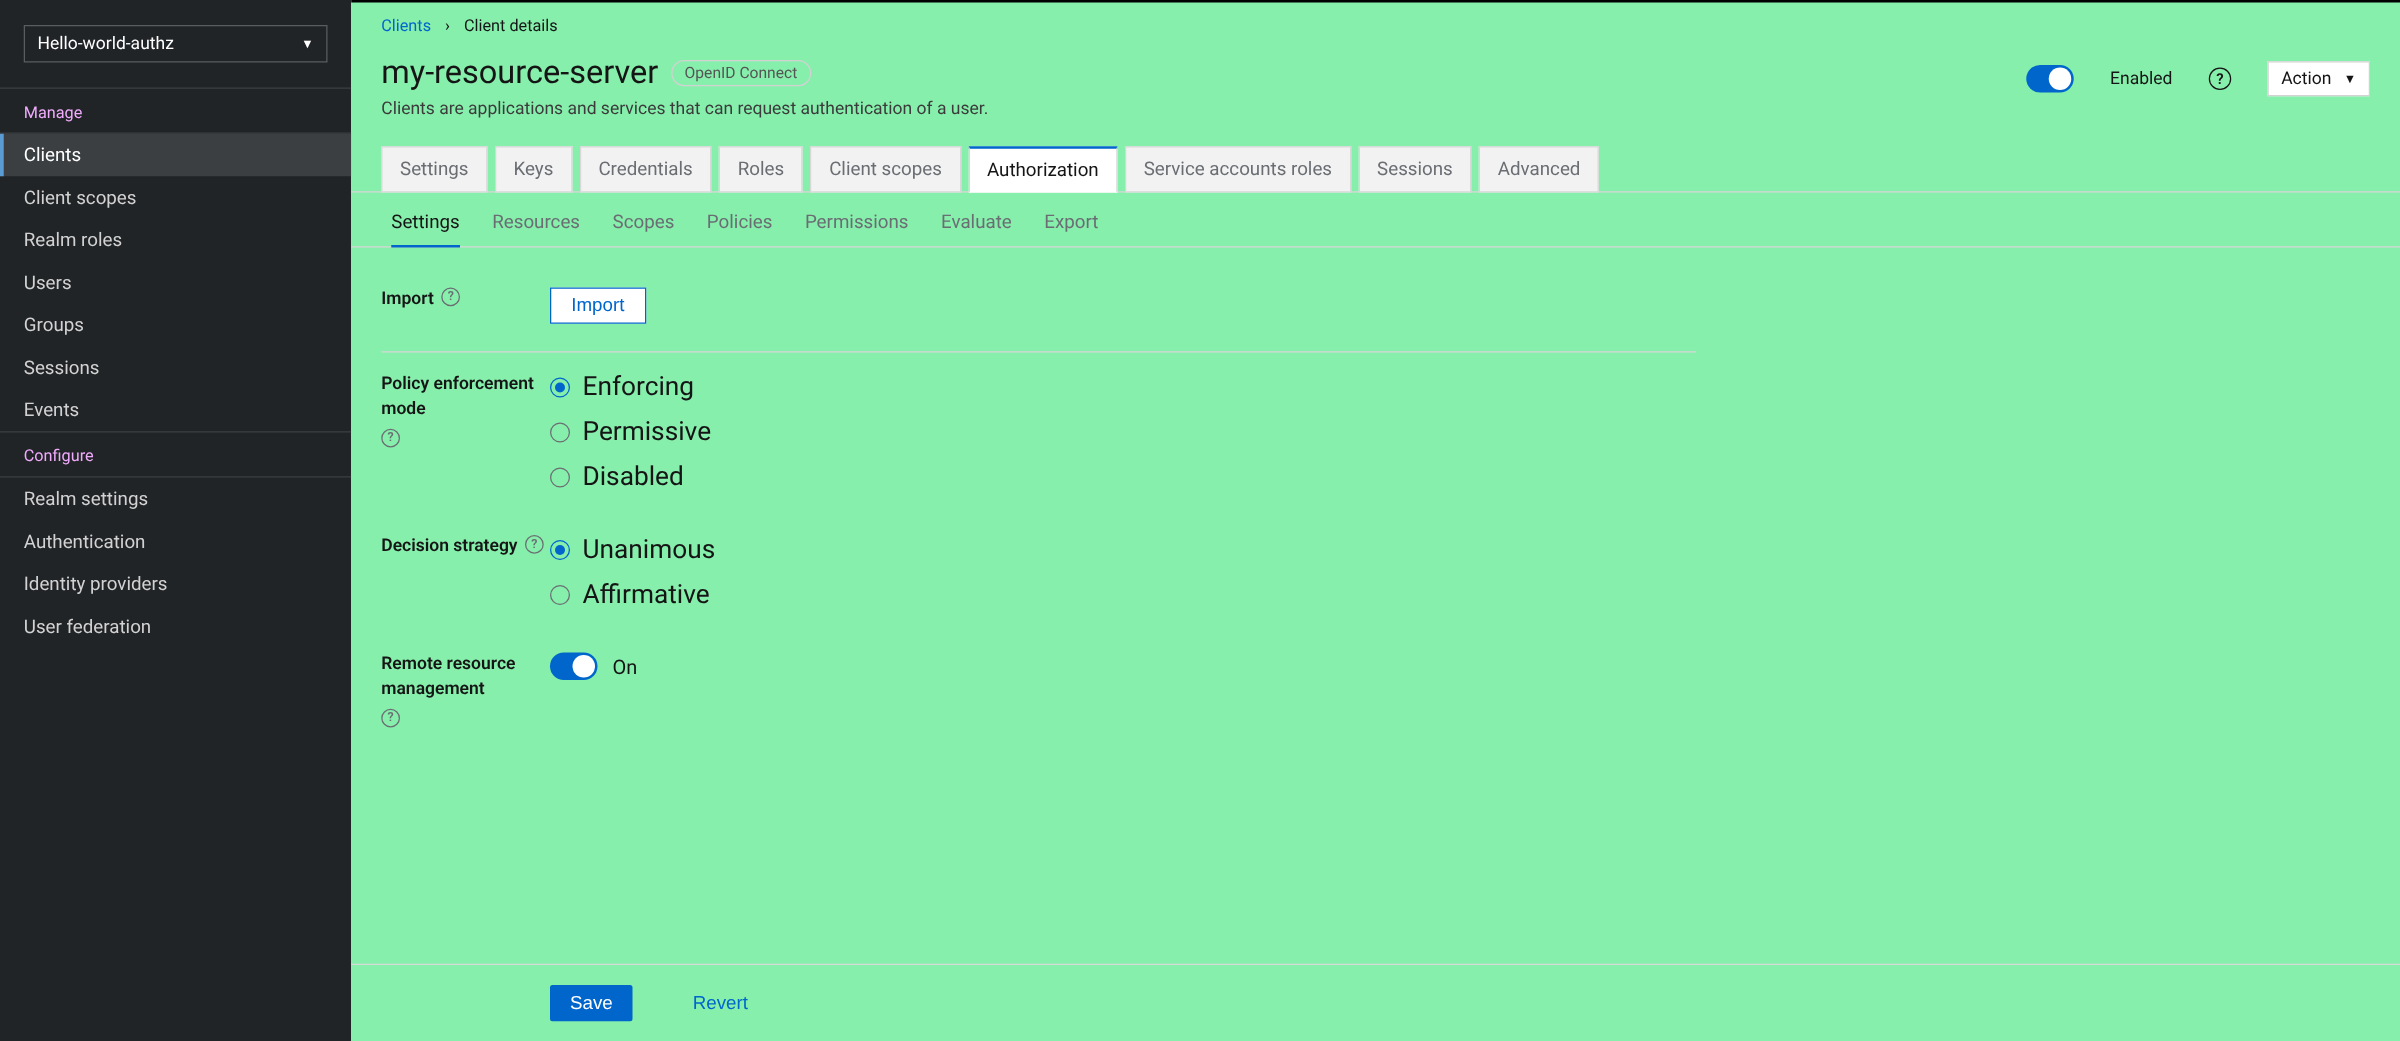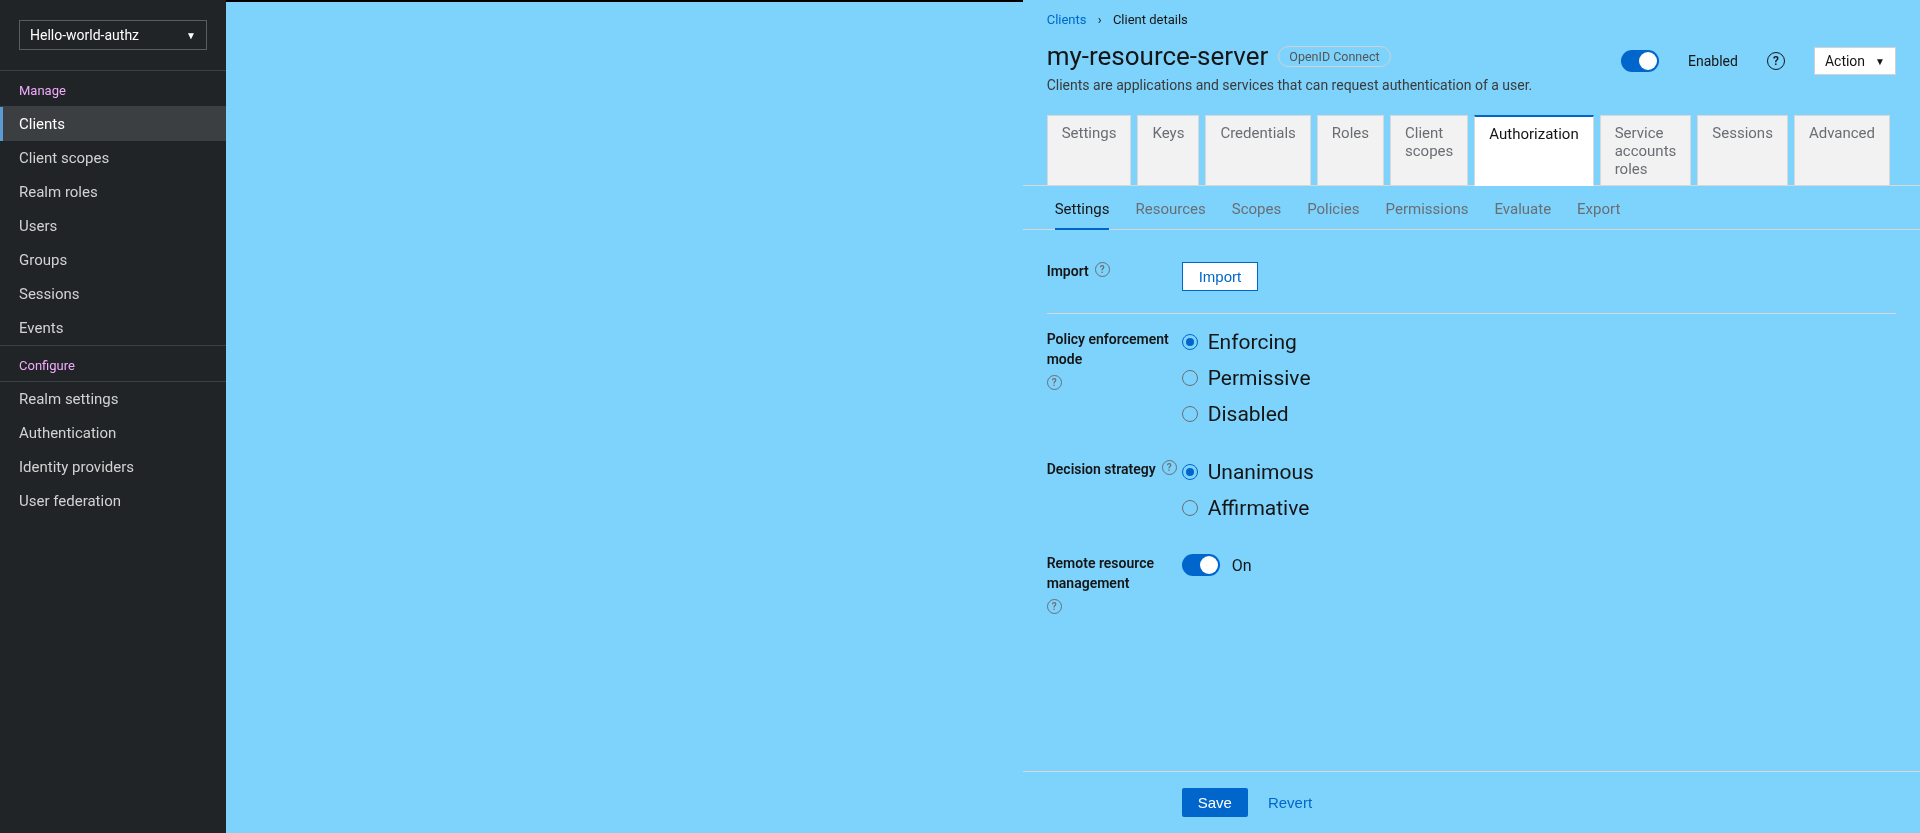--- a/index.html
+++ b/index.html
@@ -2,31 +2,31 @@
 <html><head>
 <meta charset="utf-8">
 <style>
   * { box-sizing: border-box; margin: 0; padding: 0; }
   html, body { height: 100%; font-family: -apple-system, BlinkMacSystemFont, "Segoe UI", Roboto, "Helvetica Neue", Arial, sans-serif; color: #151515; }
   body { display: flex; flex-direction: column; min-height: 833px; }
 
   .app { display: flex; flex: 1; }
 
   
-  .sidebar { width: 226px; background: #212427; color: #fff; display: flex; flex-direction: column; }
+  .sidebar { width: 281px; background: #212427; color: #fff; display: flex; flex-direction: column; }
   .realm-selector { margin: 20px 19px 20px 19px; border: 1px solid #5a5d60; padding: 6px 10px; display: flex; align-items: center; justify-content: space-between; cursor: pointer; font-size: 14px; }
   .realm-selector .caret { font-size: 10px; }
   .nav-section-label { font-size: 13px; color: #f0abfc; padding: 12px 19px 8px; border-top: 1px solid #3c3f42; }
   .nav-items { list-style: none; }
   .nav-item { font-size: 15px; padding: 8px 19px; color: #d2d2d2; cursor: pointer; }
   .nav-item.active { background: #3c3f42; color: #fff; border-left: 3px solid #5a9bd4; padding-left: 16px; }
   .nav-bottom-border { border-bottom: 1px solid #3c3f42; height:0; }
 
   
-  .main { flex: 1; background: #7dd3fc; display: flex; flex-direction: row; position: relative; }
+  .main { flex: 1; background: #86efac; display: flex; flex-direction: column; position: relative; }
   .top-black-bar { height: 2px; background: #000; width: 100%; }
 
   .content { padding: 0 0 0 0; flex:1; display:flex; flex-direction:column; }
 
   .breadcrumb { font-size: 13px; padding: 12px 24px 4px; color: #151515; }
   .breadcrumb a { color: #06c; text-decoration: none; }
   .breadcrumb .sep { margin: 0 8px; color: #151515; }
 
   .header-row { display: flex; align-items: flex-start; justify-content: space-between; padding: 10px 24px 0; }
   .title-block { }
@@ -72,21 +72,21 @@
   .radio.checked::after { content:""; width:8px; height:8px; background:#06c; border-radius:50%; }
 
   .switch-sm { position:relative; width:38px; height:22px; background:#06c; border-radius:22px; cursor:pointer; }
   .switch-sm .knob { position:absolute; top:2px; right:2px; width:18px; height:18px; background:#fff; border-radius:50%; }
   .switch-row { display:flex; align-items:center; gap:12px; }
 
   
   .footer-bar { border-top:1px solid #d8d8d8; padding: 16px 24px; display:flex; gap:18px; align-items:center; margin-top:auto; }
   .footer-inner { margin-left: 135px; display:flex; gap:20px; align-items:center; }
   .btn-primary { background:#06c; color:#fff; border:none; padding:6px 16px; font-size:15px; cursor:pointer; border-radius:2px; }
-  .btn-link { background:none; border:none; color:#06c; font-size:15px; cursor:pointer; }
+  .btn-link { background:none; border:none; color:#06c; font-size:15px; cursor:pointer;margin-left:28px; }
 </style>
 </head>
 <body>
 
 <div class="app">
 
   <aside class="sidebar">
     <div class="realm-selector">
       <span>Hello-world-authz</span>
       <span class="caret">▼</span>

